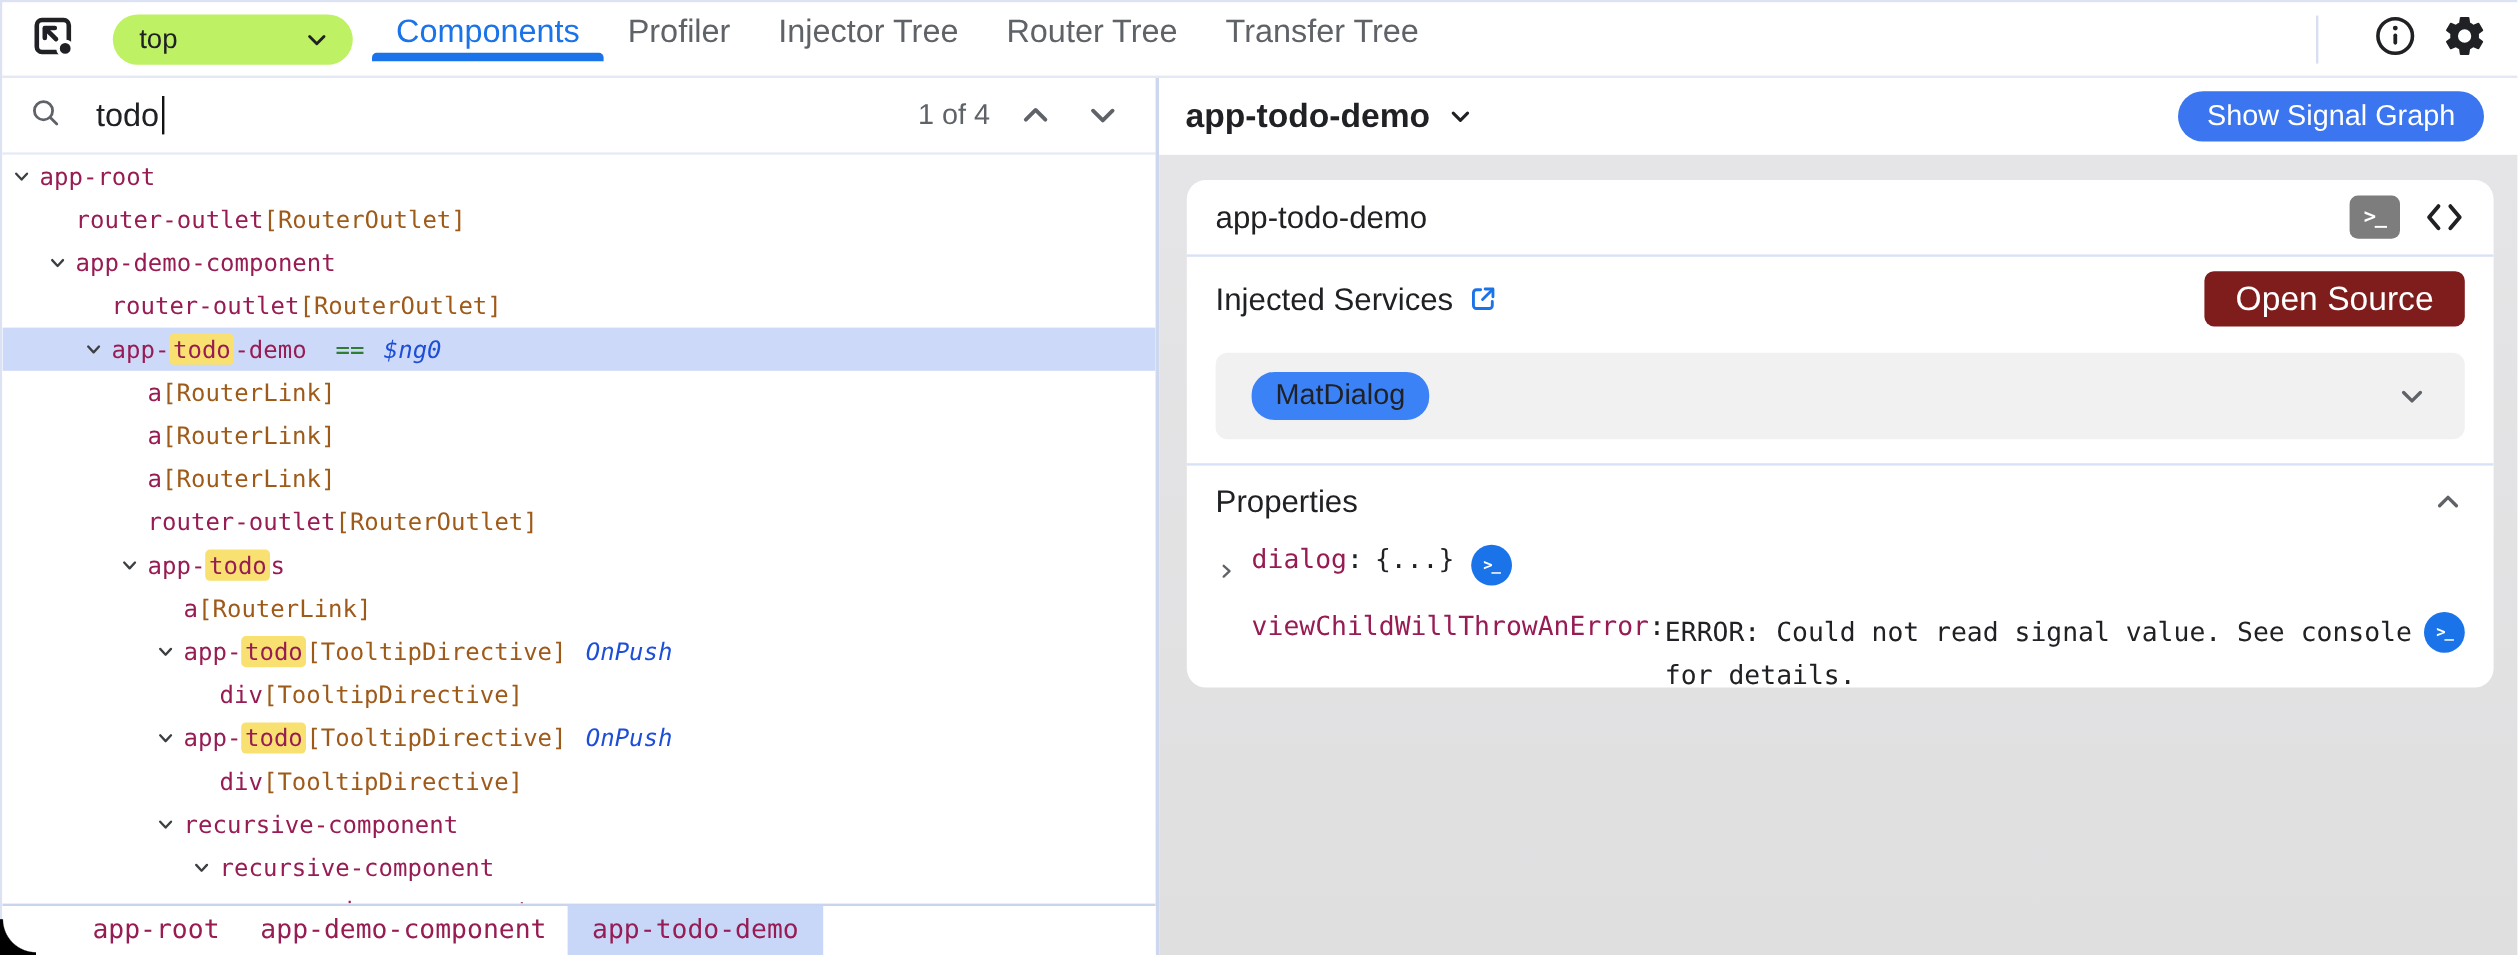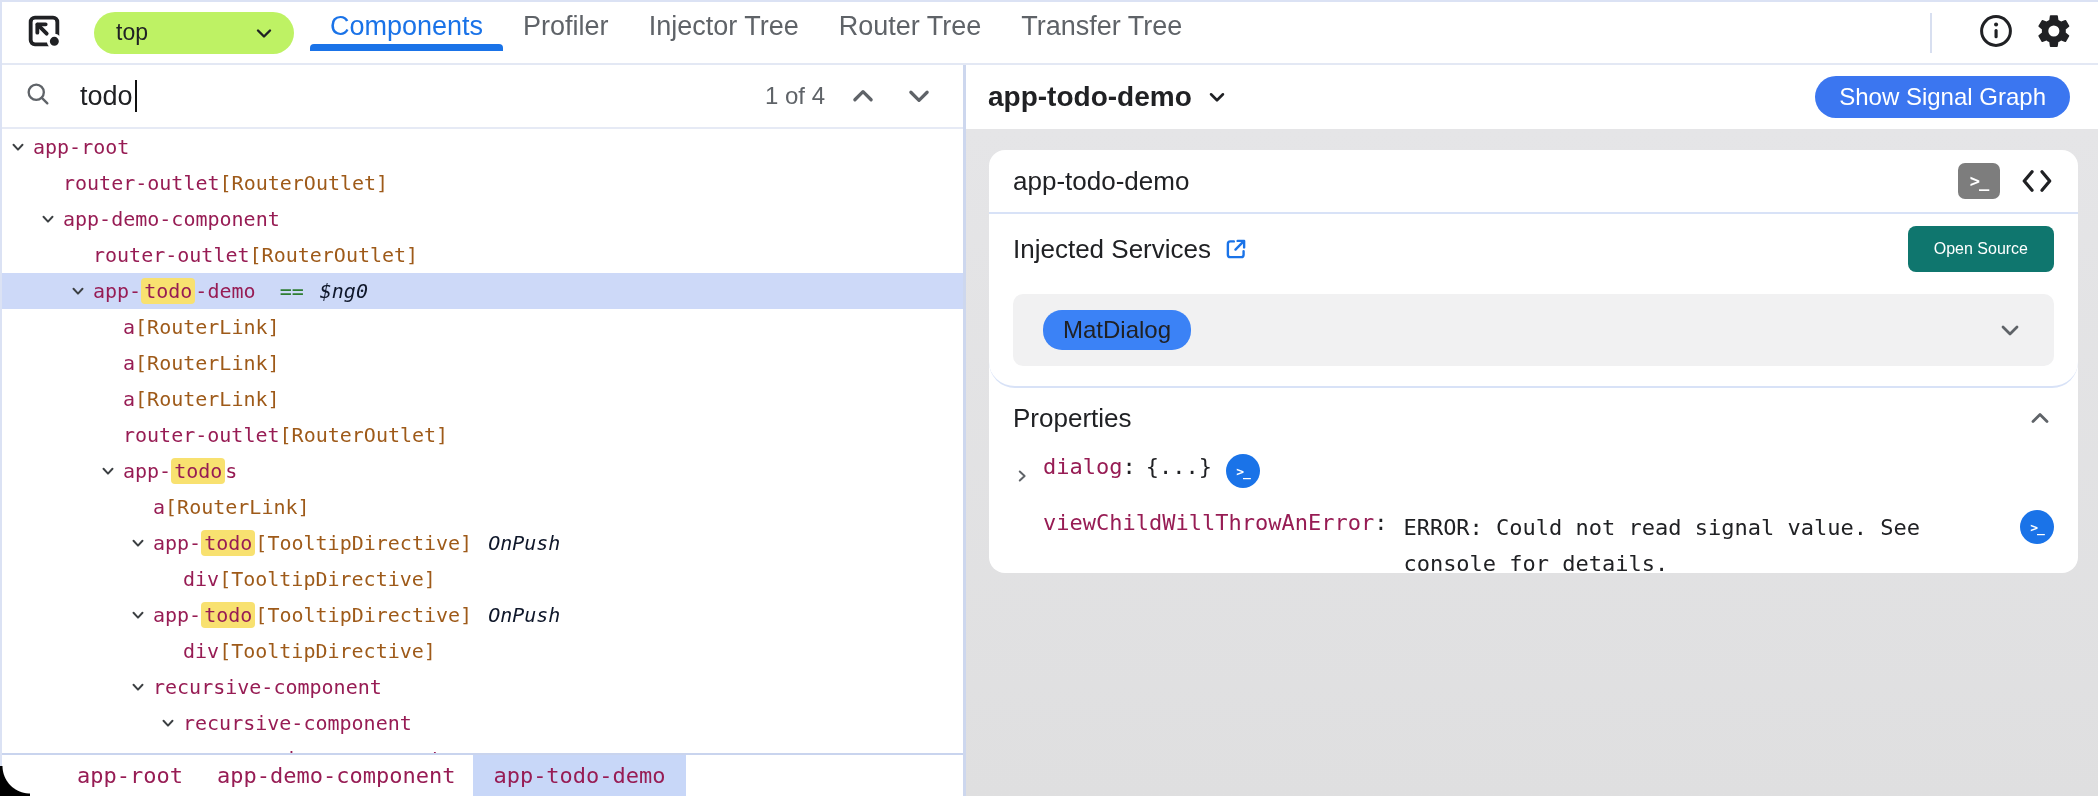--- a/index.html
+++ b/index.html
@@ -37,59 +37,59 @@
   
   .tree { flex:1; min-height:0; overflow:hidden; background:#fff; font-family:"DejaVu Sans Mono", monospace; font-size:20px; }
   .trow { height:36px; display:flex; align-items:center; white-space:pre; }
   .trow.selected { background:#cdd9f8; }
   .twistie { display:inline-flex; width:24px; margin-right:0; align-items:center; }
   .twistie svg { display:block; }
   .seg-el { color:#971c54; }
   .seg-dir { color:#9e5a19; }
   .seg-hl { color:#971c54; background:#f8e170; border-radius:4px; padding:1px 3px; }
   .seg-grn { color:#2e7d32; }
-  .seg-grni { color:#0f172a; font-style:italic; padding-left:4px; }
+  .seg-grni { color:#1d4ed8; font-style:italic; padding-left:4px; }
 
   
   .breadcrumbbar { height:43px; flex:0 0 43px; background:#fff; border-top:2px solid #c9d4ee; display:flex; align-items:stretch; padding-left:75px; font-family:"DejaVu Sans Mono", monospace; font-size:22px; color:#971c54; position:relative; }
   .crumb { display:flex; align-items:center; margin-right:34px; }
   .crumb.selected { background:#c8d7f8; padding:0 20px; margin-left:-16px; }
 
   
   .right-header { height:64px; flex:0 0 64px; background:#fff; display:flex; align-items:center; padding:0 28px 0 22px; }
   .rh-title { font-size:28px; font-weight:700; color:#202124; }
   .rh-chevron { margin-left:12px; display:flex; }
   .btn-signal { margin-left:auto; background:#3b76f0; color:#fff; font-size:24px; height:42px; border-radius:21px; padding:0 24px; display:flex; align-items:center; border:none; font-family:"Liberation Sans",sans-serif; }
   .right-body { flex:1; background:linear-gradient(#e5e5e7, #dfdfe0); padding:21px 20px 0 23px; min-height:0; }
   .card { background:#fff; border-radius:16px; height:423px; overflow:hidden; }
   .card-header { height:64px; display:flex; align-items:center; padding:0 24px; border-bottom:2px solid #d8e2f7; }
   .card-title { font-size:26px; color:#202124; }
   .icon-terminal { margin-left:auto; width:42px; height:36px; background:#7d7d7d; border-radius:7px; color:#fff; font-family:"DejaVu Sans Mono",monospace; font-weight:bold; font-size:17px; display:flex; align-items:center; justify-content:center; letter-spacing:-1px; }
   .icon-code { margin-left:20px; display:flex; }
 
-  .services-section { padding:10px 24px 20px; border-bottom:2px solid #d8e2f7;border-radius:26px; }
+  .services-section { padding:10px 24px 20px; border-bottom:2px solid #d8e2f7; }
   .services-head { display:flex; align-items:center; height:50px; }
   .services-label { font-size:26px; color:#202124; }
   .link-out { margin-left:12px; display:flex; }
-  .btn-opensource { margin-left:auto; background:#0f766e; color:#fff; font-size:16px; height:46px; border-radius:8px; padding:0 26px; display:flex; align-items:center; border:none; font-family:"Liberation Sans",sans-serif; }
+  .btn-opensource { margin-left:auto; background:#7f1d1d; color:#fff; font-size:28px; height:46px; border-radius:8px; padding:0 26px; display:flex; align-items:center; border:none; font-family:"Liberation Sans",sans-serif; }
   .services-box { margin-top:20px; background:#f1f1f2; border-radius:10px; height:72px; display:flex; align-items:center; padding:0 30px; }
   .chip { background:#3b82f6; border-radius:19px; height:40px; padding:0 20px; display:flex; align-items:center; font-size:24px; color:#202124; }
   .services-box .chev { margin-left:auto; display:flex; }
 
   .props-section { padding:6px 24px 0; }
   .props-head { display:flex; align-items:center; height:48px; }
   .props-label { font-size:26px; color:#202124; }
   .props-head .chev { margin-left:auto; display:flex; }
   .prop-row { display:flex; font-family:"DejaVu Sans Mono",monospace; font-size:22px; color:#202124; margin-top:12px; min-height:44px; }
   .expander { width:30px; display:flex; align-items:center; }
   .spacer30 { width:30px; flex:0 0 30px; }
   .pname { color:#971c54; }
   .pcolon { color:#202124; }
   .pval-inline { margin-left:10px; }
-  .pval-block { margin-left:16px; width:650px; line-height:36px; }
+  .pval-block { width:650px; line-height:36px; }
   .term-circle { width:34px; height:34px; border-radius:50%; background:#1a73e8; color:#fff; font-family:"DejaVu Sans Mono",monospace; font-size:13px; font-weight:bold; display:flex; align-items:center; justify-content:center; margin-left:14px; flex:0 0 34px; letter-spacing:-1px; }
   .push-right { margin-left:auto; }
 
   .window-corner { position:absolute; left:-2px; bottom:0; width:30px; height:30px; background:radial-gradient(circle at top right, rgba(0,0,0,0) 27px, #000 28px); z-index:9; }
 </style>
 </head>
 <body>
 
 <div id="app">
 

